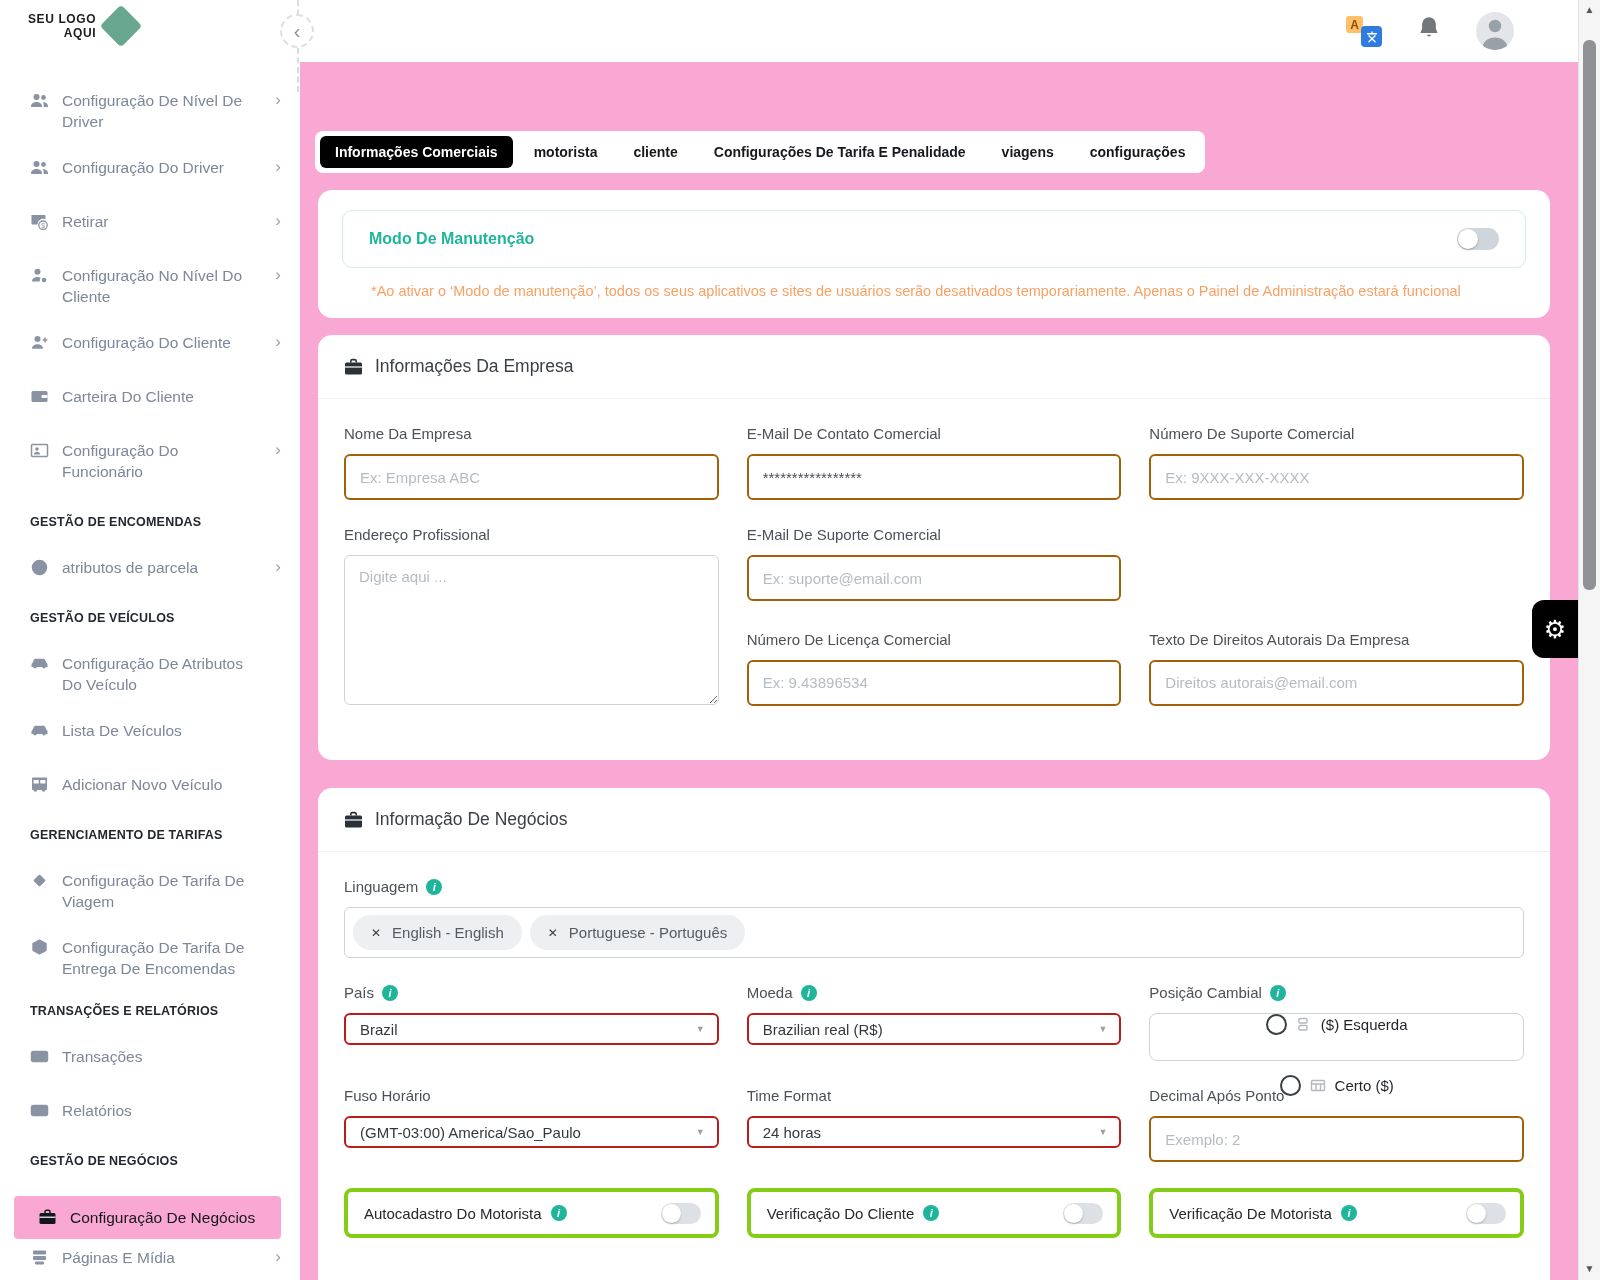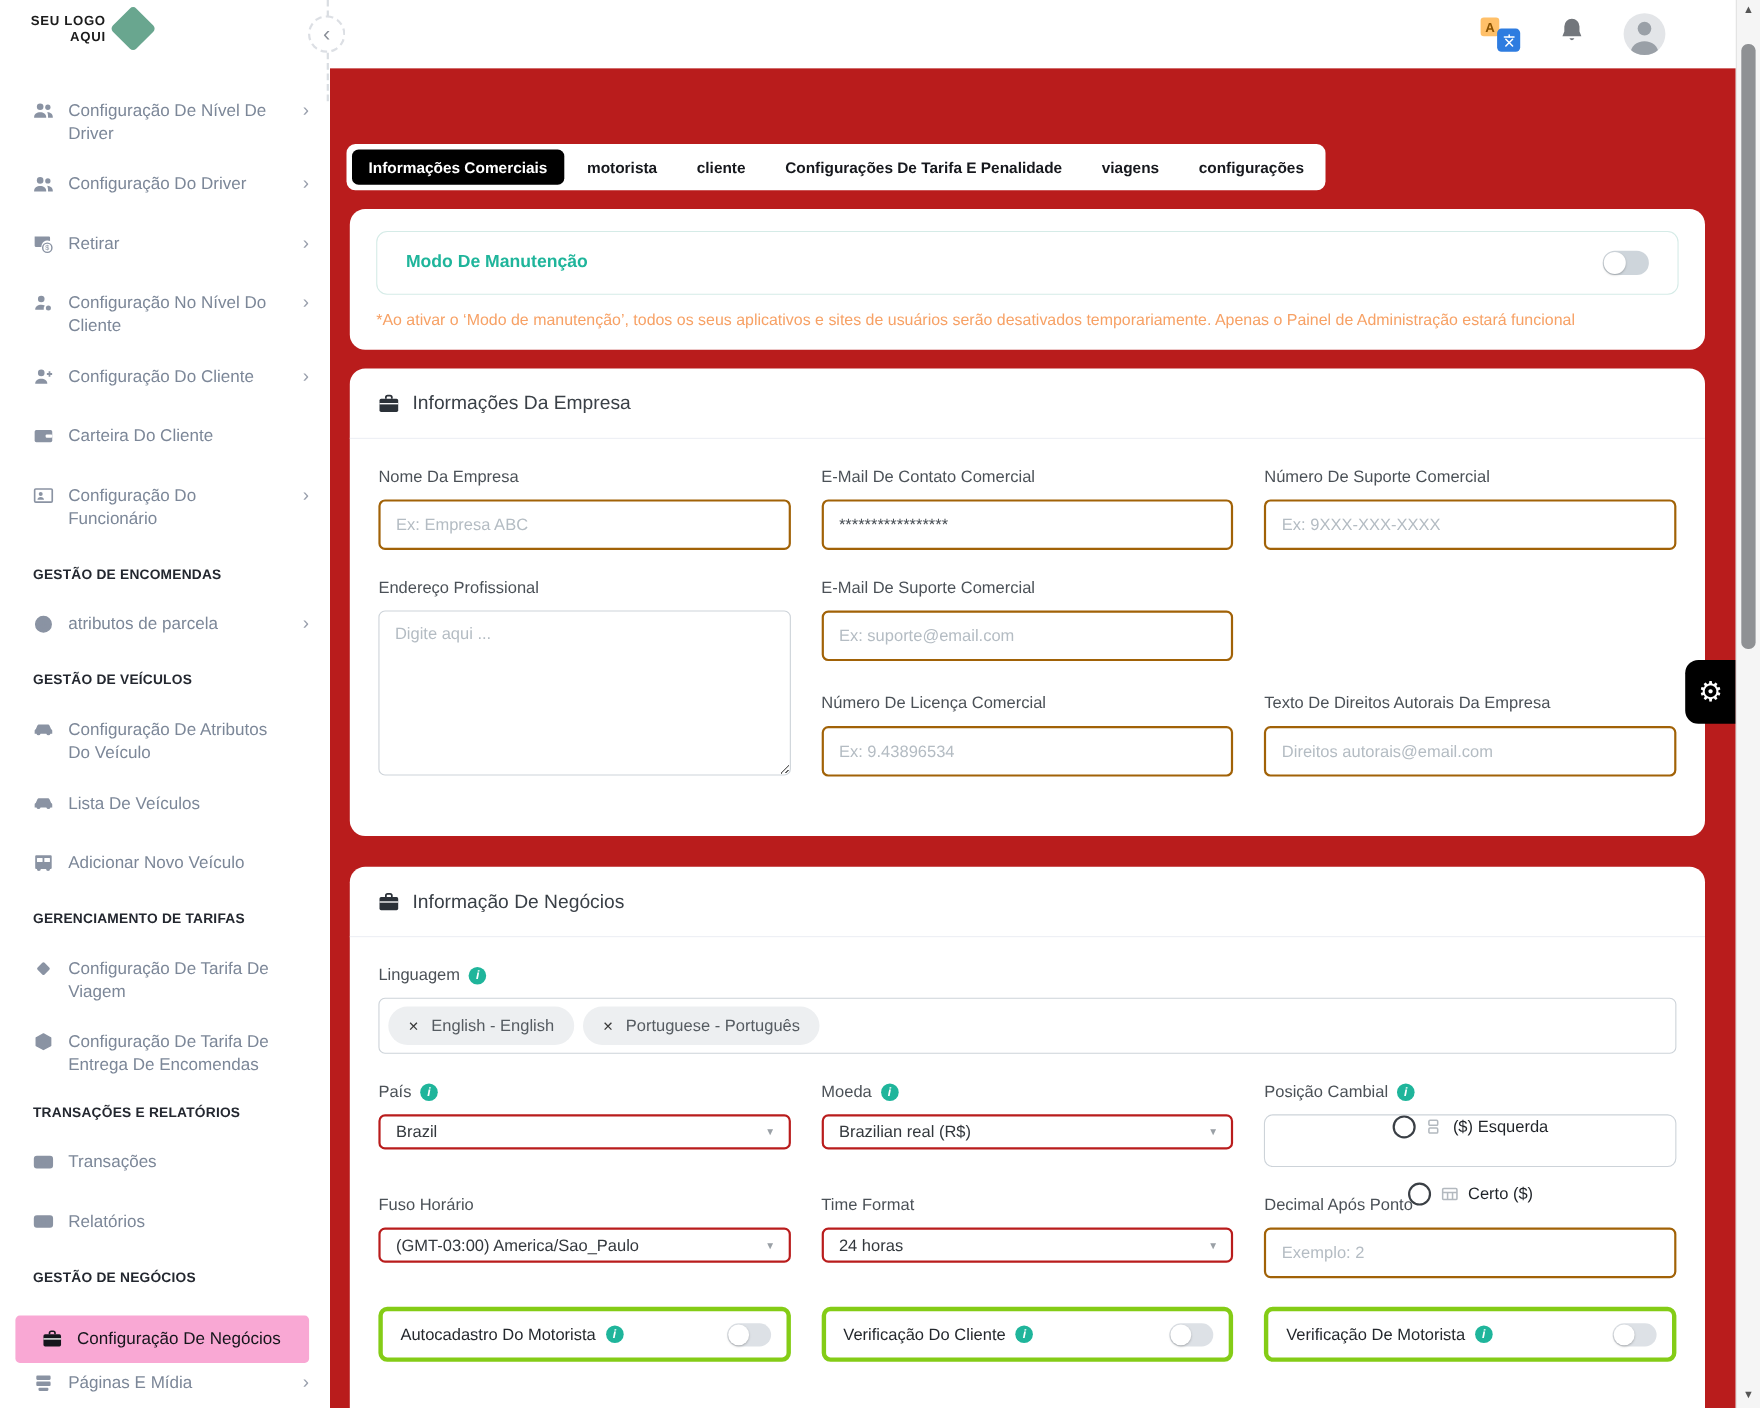--- a/index.html
+++ b/index.html
@@ -34,37 +34,37 @@
   .nav-item.two { margin-bottom:25px; }
   .nav-ico { width:19px; height:19px; flex:0 0 19px; margin-top:1px; color:#8a93a3; }
   .nav-ico svg { width:19px; height:19px; fill:#8a93a3; }
   .nav-label { margin-left:13px; line-height:21px; max-width:198px; }
   .nav-chevron { margin-left:auto; color:#9aa0ad; font-size:17px; line-height:19px; }
   .nav-header { padding:0 16px 0 30px; margin:6px 0 28px 0; font-size:12.5px; font-weight:bold; color:#23272f; letter-spacing:.2px; }
   .nav-item.active { background:#f9a8d4; border-radius:4px; margin-left:14px; margin-right:16px; padding:11px 6px 11px 24px; margin-bottom:8px; color:#15161c; }
   .nav-item.active .nav-ico svg { fill:#15161c; }
 
   
-  .main { position:absolute; left:300px; top:62px; width:1278px; height:1218px; background:#b91c1c; overflow:hidden; }
+  .main { position:absolute; left:300px; top:62px; width:1278px; height:1218px; background:#f9a8d4; overflow:hidden; }
 
   .tabbar { position:absolute; left:15px; top:69px; display:inline-flex; gap:6px; background:#fff; border-radius:8px; padding:5px; }
   .tab { padding:8px 15px; font-size:14px; font-weight:600; color:#16181d; white-space:nowrap; border-radius:6px; cursor:pointer; }
   .tab.active { background:#000; color:#fff; font-weight:bold; }
 
   .card { position:absolute; left:18px; width:1232px; background:#fff; border-radius:14px; }
   .card-head { display:flex; align-items:center; gap:12px; padding:21px 26px; border-bottom:1px solid #edeff4; }
   .card-title { font-size:17.5px; color:#3a4047; }
   .card-head svg { width:19px; height:18px; fill:#2b3138; }
   .card-body { padding:26px; }
 
   
   .card-maint { top:128px; height:128px; padding:20px 24px 0 24px; }
   .mode-box { height:58px; border:1px solid #d5ebe7; border-radius:10px; display:flex; align-items:center; justify-content:space-between; padding:0 26px; }
   .mode-title { color:#1fb59b; font-weight:bold; font-size:16px; }
-  .maint-note { margin-top:15px; font-size:14.5px; color:#f7a165; }
+  .maint-note { margin-top:15px; font-size:14.5px; color:#f7a165;margin-left:29px; }
 
   .toggle { position:relative; width:42px; height:22px; background:#ced5db; border-radius:11px; cursor:pointer; flex:0 0 auto; }
   .toggle .knob { position:absolute; left:1px; top:1px; width:20px; height:20px; background:#fff; border-radius:50%; box-shadow:0 1px 2px rgba(0,0,0,.25); }
 
   
   .grid3 { display:grid; grid-template-columns:1fr 1fr 1fr; column-gap:28px; row-gap:26px; }
   .f-label { display:flex; align-items:center; gap:8px; margin-bottom:12px; font-size:15px; color:#4b5157; }
   .f-input { width:100%; height:46px; border:2px solid #a16207; border-radius:6px; padding:0 14px; font-size:15px; color:#4b5157; font-family:"Liberation Sans",sans-serif; background:#fff; }
   .f-input::placeholder, .f-area::placeholder { color:#b4bcc3; opacity:1; }
   .f-area { width:100%; height:150px; border:1px solid #cdd3d9; border-radius:6px; padding:12px 14px; font-size:15px; color:#4b5157; font-family:"Liberation Sans",sans-serif; resize:both; }

